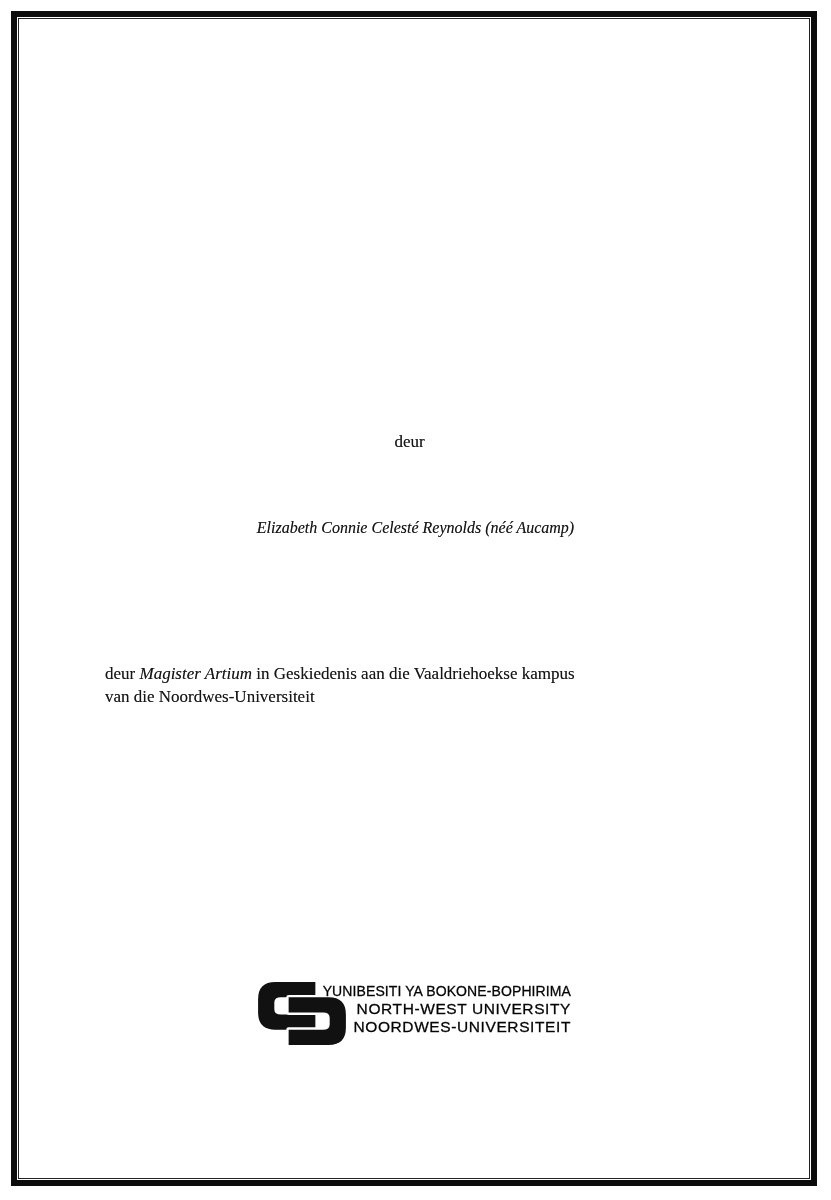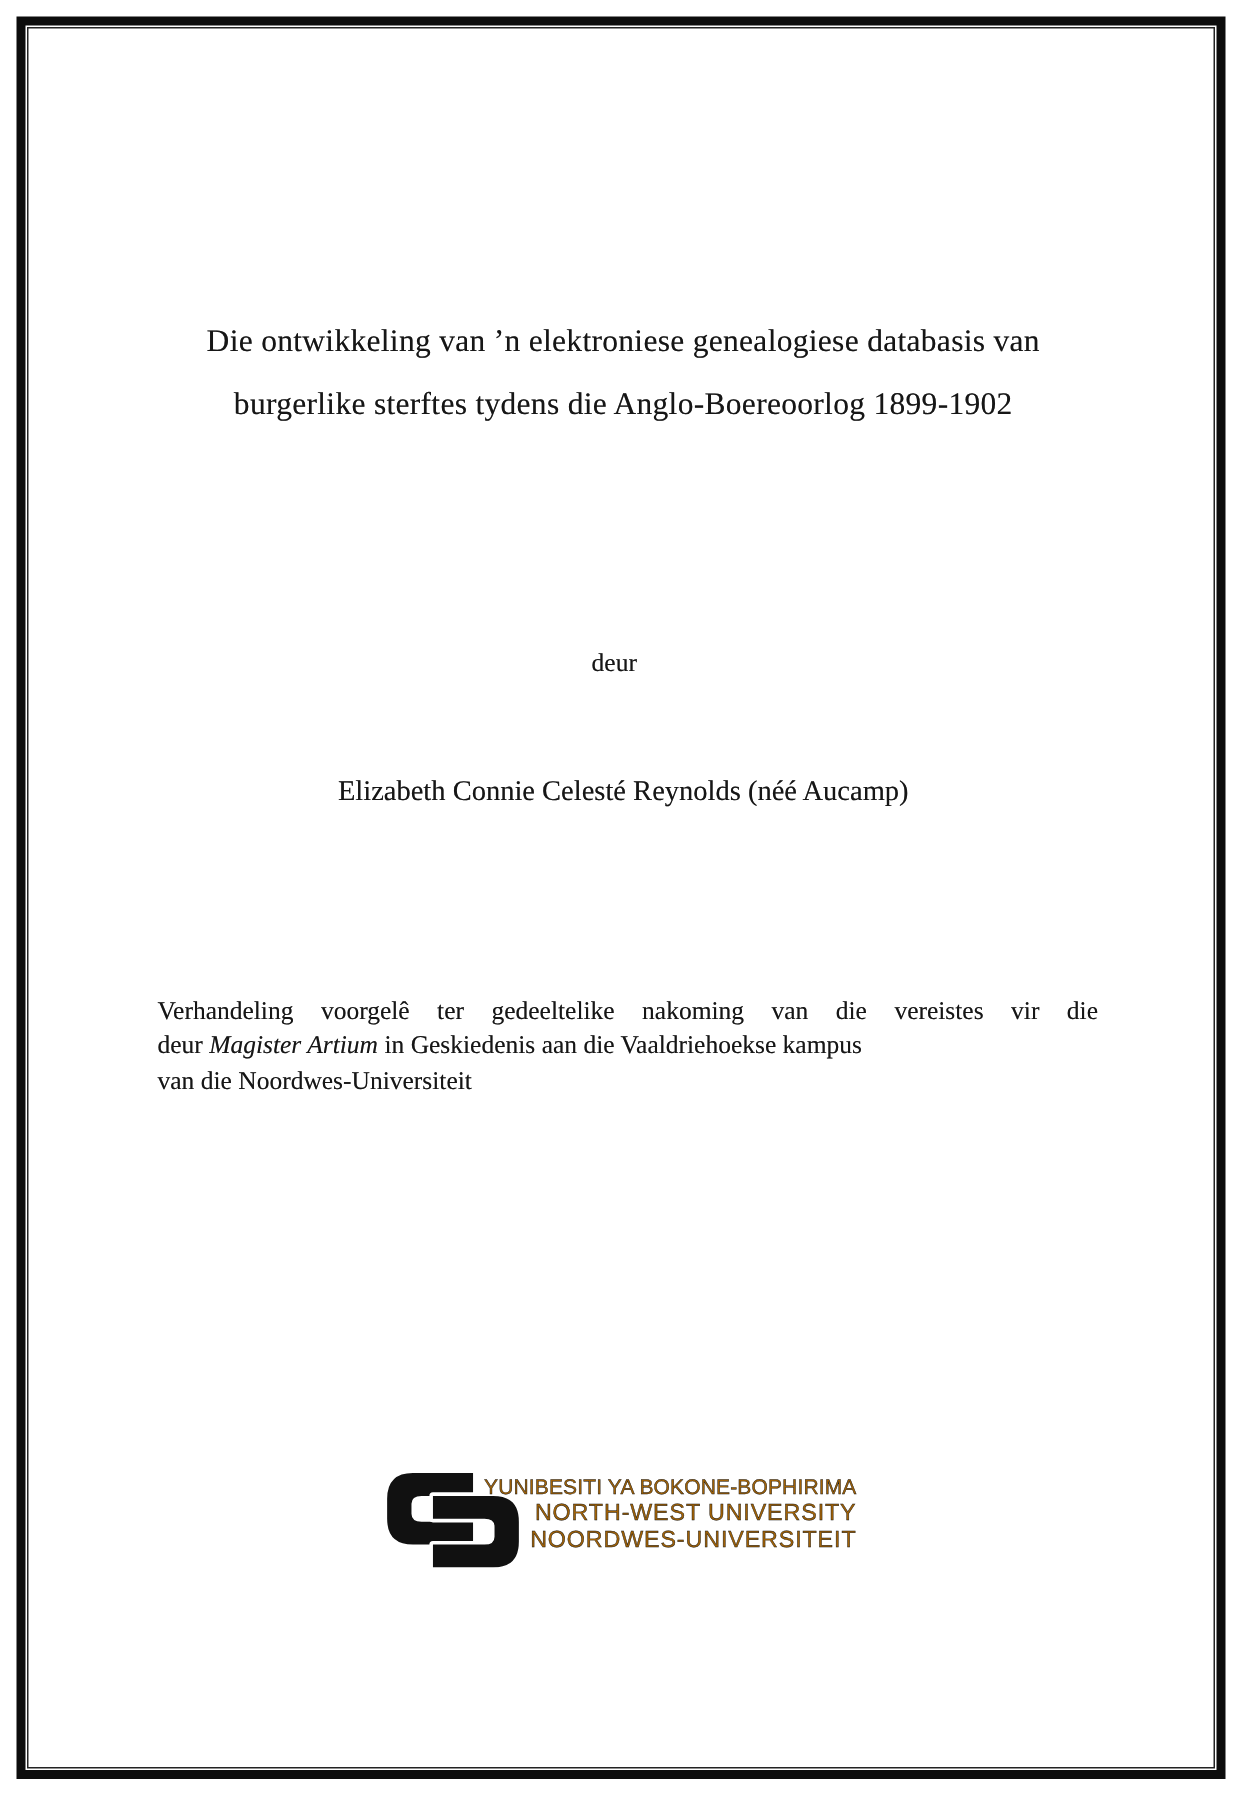--- a/index.html
+++ b/index.html
@@ -51,23 +51,24 @@
     font-size: 17px;
     line-height: 20px;
     text-shadow: 0 0 0.4px rgba(20,20,20,0.5);
   }
   .author {
     position: absolute;
     top: 516px;
     left: 0;
     right: 0;
     text-align: center;
-    font-size: 19px;
+    font-size: 16px;
     line-height: 24px;
     text-shadow: 0 0 0.4px rgba(20,20,20,0.55);
+    font-style: italic;
   }
   .submission {
     position: absolute;
     top: 662px;
     left: 105px;
     width: 627px;
     font-size: 17px;
     line-height: 23.4px;
     text-shadow: 0 0 0.4px rgba(20,20,20,0.5);
   }
@@ -98,21 +99,21 @@
     left: 0;
     top: 0;
   }
   .logo-text {
     position: absolute;
     left: 63px;
     top: 0;
     width: 250px;
     text-align: right;
     font-family: "Liberation Sans", sans-serif;
-    color: #a16207;
+    color: #000000;
     -webkit-text-stroke: 0.3px #121212;
     white-space: nowrap;
   }
   .logo-text .lt1 {
     font-size: 14px;
     line-height: 18px;
     letter-spacing: 0.1px;
   }
   .logo-text .lt2 {
     font-size: 15.5px;
@@ -122,31 +123,26 @@
 </style>
 </head>
 <body>
 
 <div class="page">
 
   <div class="frame">
     <div class="frame-inner"></div>
   </div>
 
-  <div class="title">
-    <div>Die ontwikkeling van ’n elektroniese genealogiese databasis van</div>
-    <div>burgerlike sterftes tydens die Anglo-Boereoorlog 1899-1902</div>
-  </div>
 
   <div class="byline">deur</div>
 
   <div class="author">Elizabeth Connie Celesté Reynolds (néé Aucamp)</div>
 
   <div class="submission">
-    <div class="just">Verhandeling voorgelê ter gedeeltelike nakoming van die vereistes vir die</div>
     <div><span>deur </span><em>Magister Artium</em><span> in Geskiedenis aan die Vaaldriehoekse kampus</span></div>
     <div>van die Noordwes-Universiteit</div>
   </div>
 
   <div class="supervisor-block">
   </div>
 
   <div class="logo">
     <svg class="logo-mark" width="88" height="63" viewBox="0 0 92 66" xmlns="http://www.w3.org/2000/svg">
 

